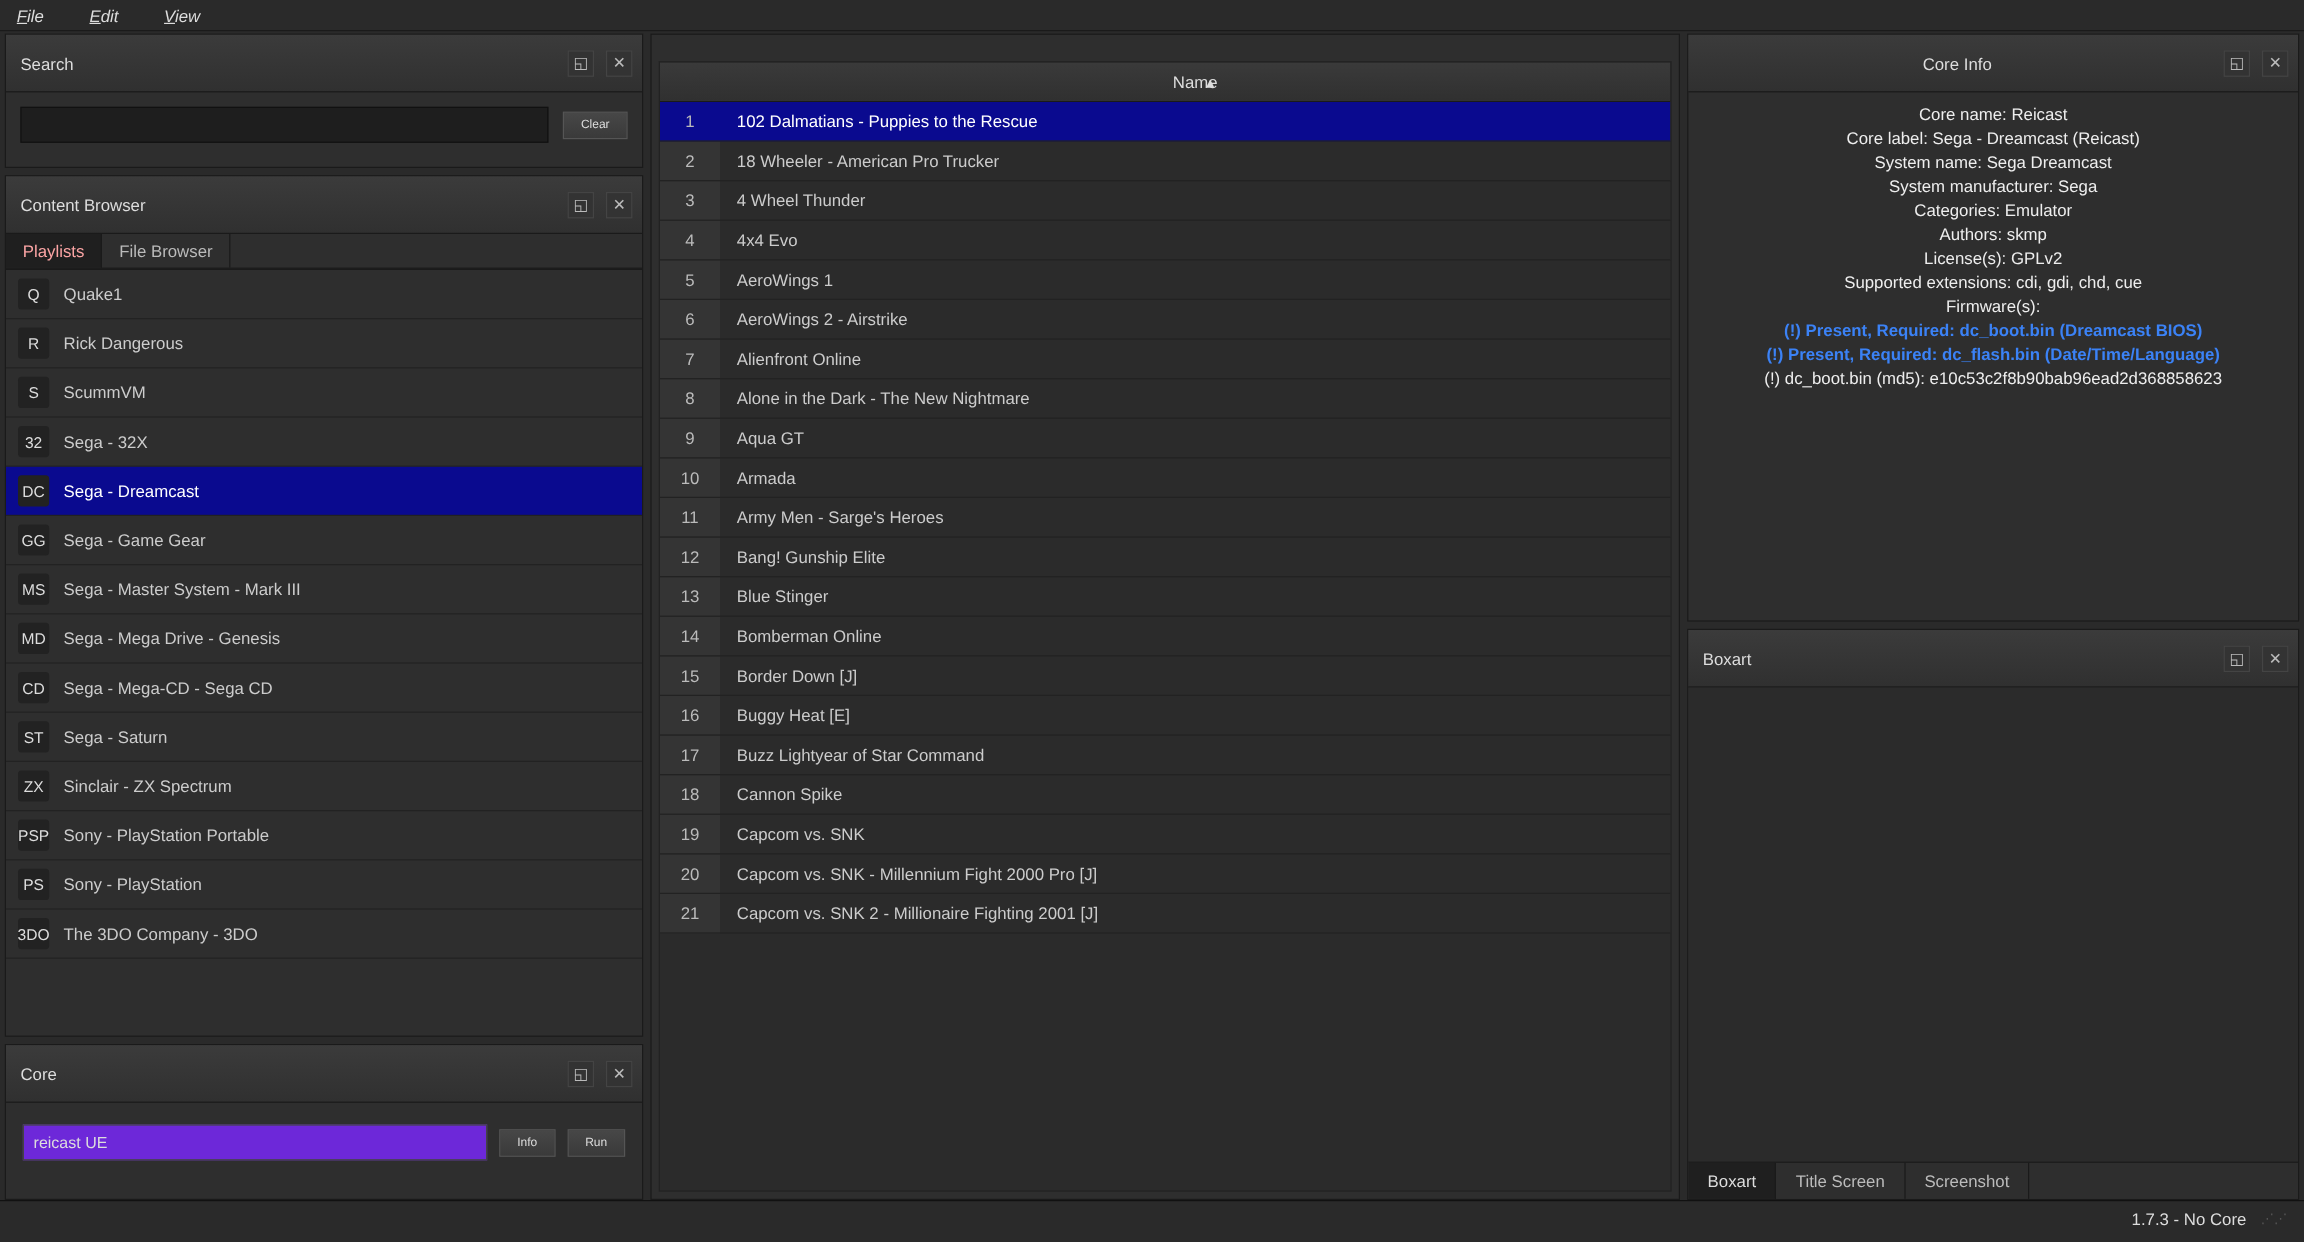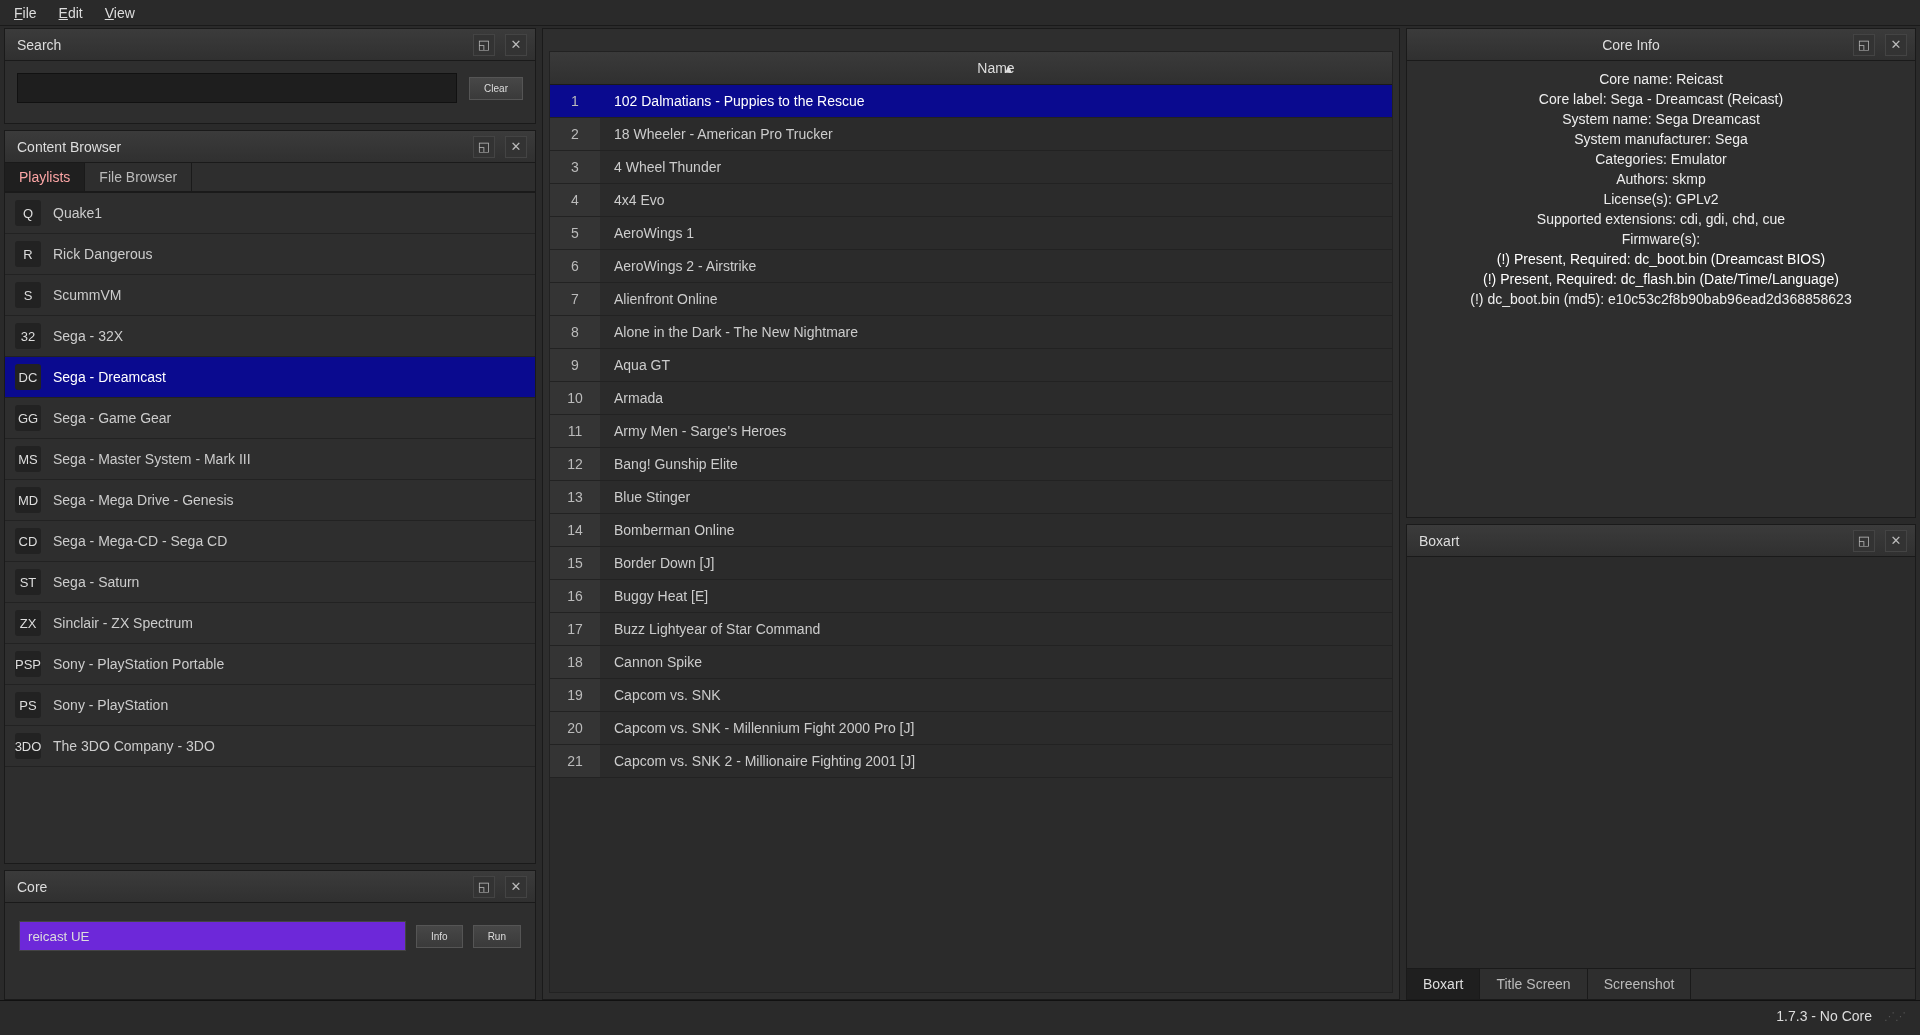--- a/index.html
+++ b/index.html
@@ -7,26 +7,27 @@
   width: 1920px; height: 1035px;
   background: #2a2a2a;
   font-family: "Segoe UI", Arial, sans-serif;
   font-size: 14px;
   color: #ccc;
   overflow: hidden;
 }
 
 
 .menubar {
-  display: flex; gap: 22px;
+  display: flex; gap: 38px;
   padding: 4px 14px;
   height: 26px;
   align-items: center;
   color: #ddd;
   border-bottom: 1px solid #1a1a1a;
+  font-style: italic;
 }
 .menubar span { cursor: default; }
 .menubar span::first-letter { text-decoration: underline; }
 
 
 .cols {
   display: flex;
   height: 974px;
   gap: 6px;
   padding: 2px 4px 0 4px;
@@ -36,21 +37,21 @@
 .col-right { width: 510px; display: flex; flex-direction: column; gap: 6px; }
 
 
 .panel {
   background: #2e2e2e;
   border: 1px solid #1a1a1a;
   display: flex; flex-direction: column;
 }
 .panel-hdr {
   display: flex; align-items: center;
-  padding: 0 8px 0 12px; height: 32px;
+  padding: 0 8px 0 12px; height: 48px;
   background: linear-gradient(#3b3b3b,#303030);
   border-bottom: 1px solid #1a1a1a;
   color: #ddd;
 }
 .panel-hdr-title { flex: 1; }
 .ico-btn {
   width: 22px; height: 22px; margin-left: 10px;
   border: 1px solid #444; background: #333;
   display: flex; align-items: center; justify-content: center;
   color: #bbb; font-size: 13px;
@@ -128,21 +129,21 @@
   background: #6d28d9; border: 1px solid #444;
   padding: 0 8px; color: #ddd;
 }
 
 
 #core-info { height: 490px; text-align: center; }
 #core-info .panel-body {
   font-size: 14px; line-height: 20px; color: #eee;
   overflow-y: auto; white-space: nowrap;
 }
-.fw-green { color: #ffffff; font-weight: normal; }
+.fw-green { color: #3b82f6; font-weight: bold; }
 
 #boxart { flex: 1; min-height: 0; display: flex; flex-direction: column; }
 #boxart .panel-body { flex: 1; background: #2b2b2b; }
 
 .boxart-tabs {
   display: flex; background: #2e2e2e; border-top: 1px solid #1a1a1a;
 }
 .boxart-tabs .tab {
   padding: 7px 16px; color: #bbb; border-right: 1px solid #1a1a1a;
 }

